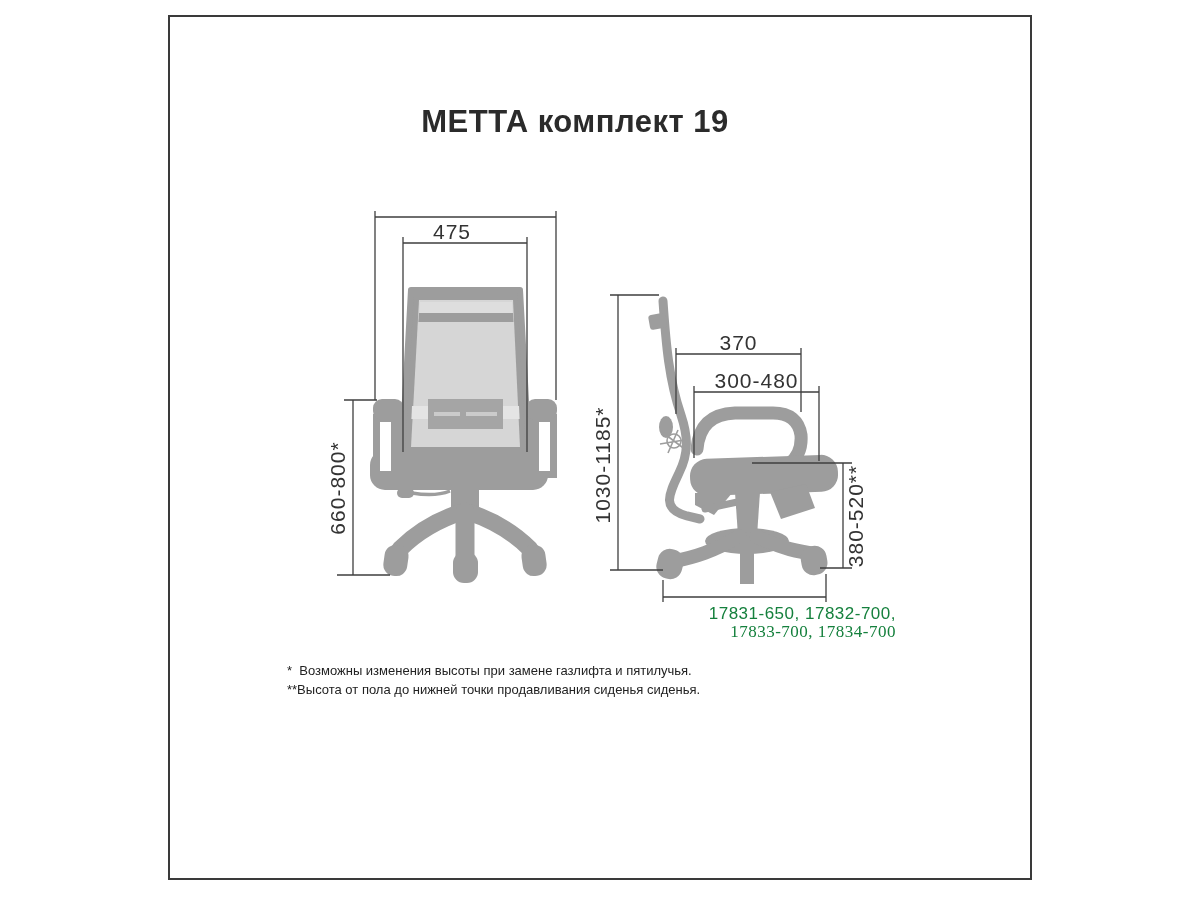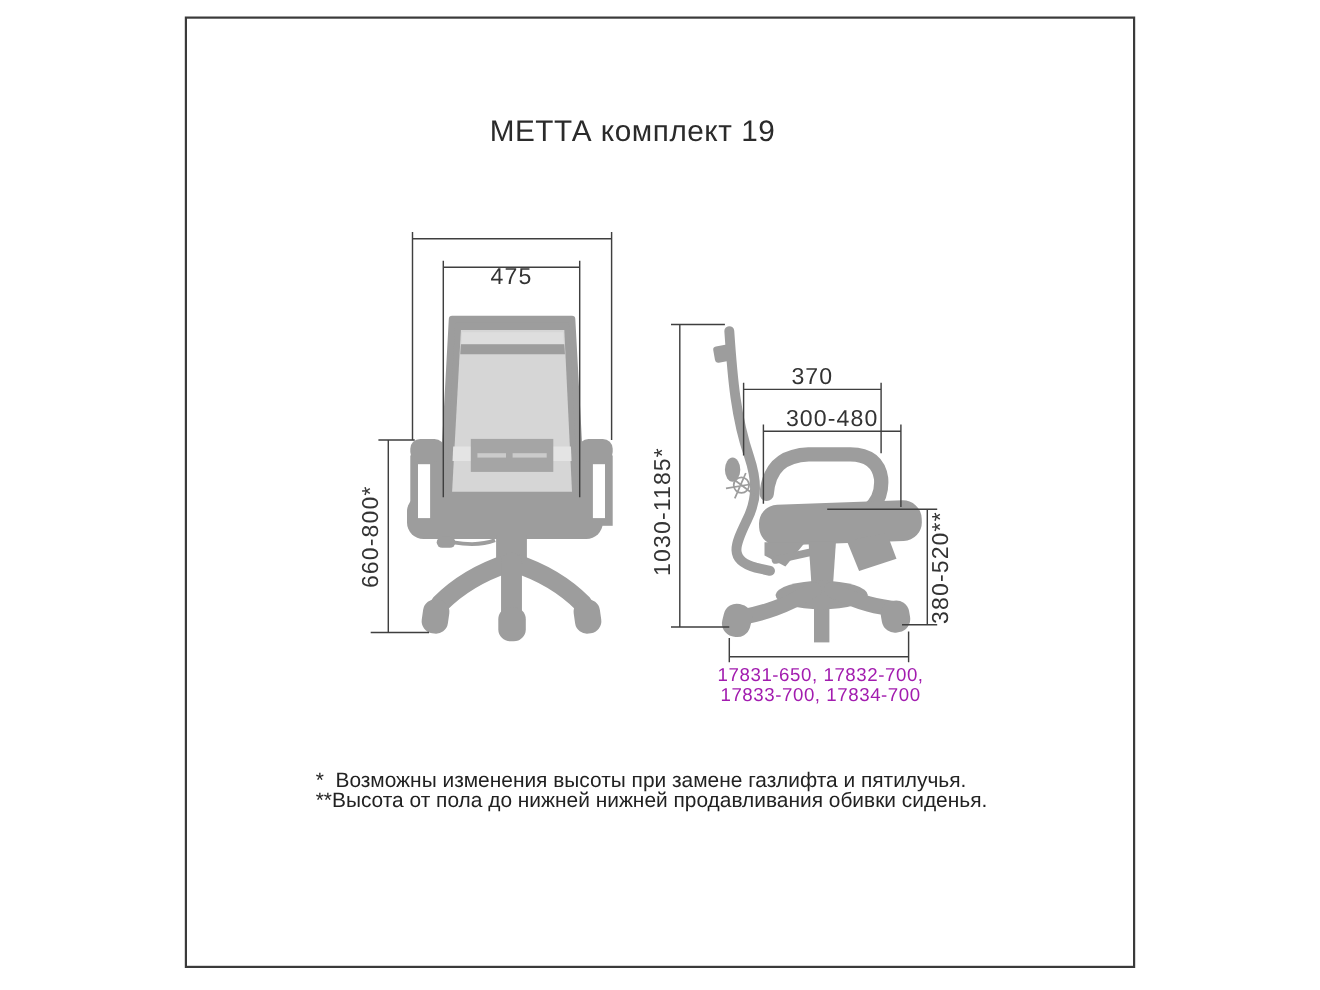--- a/index.html
+++ b/index.html
@@ -1,25 +1,25 @@
 <!DOCTYPE html>
 <html><head>
 <meta charset="utf-8">
 <style>
   html,body{margin:0;padding:0;background:#ffffff;width:1200px;height:900px;overflow:hidden;
     font-family:"Liberation Sans",sans-serif;}
   .canvas{position:relative;width:1200px;height:900px;background:#ffffff;}
   .frame{position:absolute;left:168px;top:15px;width:860px;height:861px;border:2px solid #3a3a3a;background:#ffffff;}
   .title{position:absolute;left:375px;top:104px;width:400px;text-align:center;
-    font-size:27px;color:#2b2b2b;letter-spacing:0.5px;white-space:nowrap;}
+    font-size:31px;color:#2b2b2b;letter-spacing:0.5px;white-space:nowrap;font-weight:bold;}
   .dim{position:absolute;color:#333;font-size:21px;letter-spacing:1px;white-space:nowrap;text-align:center;}
   .dim.rot{transform:translate(-50%,-50%) rotate(-90deg);}
-  .codes{position:absolute;left:596px;width:300px;text-align:center;color:#a21caf;
+  .codes{position:absolute;left:596px;width:300px;text-align:right;color:#15803d;
     font-size:17px;letter-spacing:0.5px;white-space:nowrap;}
-  .footnote{position:absolute;left:287px;color:#222;font-size:19px;white-space:pre;margin-top:36px;}
+  .footnote{position:absolute;left:287px;color:#222;font-size:13px;white-space:pre;}
   svg{position:absolute;left:0;top:0;}
 </style>
 </head>
 <body>
 
 <div class="canvas">
 
   <div class="frame"></div>
 
   <div class="title">МЕТТА комплект 19</div>
@@ -109,26 +109,26 @@
       <path d="M676,354 L801,354 M676,348 L676,414 M801,348 L801,412"></path>
 
       <path d="M694,392 L819,392 M694,386 L694,458 M819,386 L819,461"></path>
 
       <path d="M843,463 L843,568 M752,463 L852,463 M820,568 L852,568"></path>
 
       <path d="M663,597 L826,597 M663,580 L663,602 M826,574 L826,602"></path>
     </g>
   </svg>
 
-  <div class="dim" style="left:403px;top:220px;width:124px;margin-top:20px;">475</div>
+  <div class="dim" style="left:390px;top:220px;width:124px;">475</div>
   <div class="dim rot" style="left:338px;top:488px;">660-800*</div>
   <div class="dim rot" style="left:603px;top:465px;">1030-1185*</div>
   <div class="dim" style="left:676px;top:331px;width:125px;">370</div>
   <div class="dim" style="left:694px;top:369px;width:125px;">300-480</div>
   <div class="dim rot" style="left:856px;top:516px;">380-520**</div>
 
   <div class="codes" style="top:604px;">17831-650, 17832-700,</div>
-  <div class="codes" style="top:622px;">17833-700, 17834-700</div>
+  <div class="codes" style="top:622px;font-family:Liberation Serif, serif;">17833-700, 17834-700</div>
 
   <div class="footnote" style="top:663px;">*  Возможны изменения высоты при замене газлифта и пятилучья.</div>
-  <div class="footnote" style="top:682px;">**Высота от пола до нижней нижней продавливания обивки сиденья.</div>
+  <div class="footnote" style="top:682px;">**Высота от пола до нижней точки продавливания сиденья сиденья.</div>
 
 </div>
 
 </body></html>

